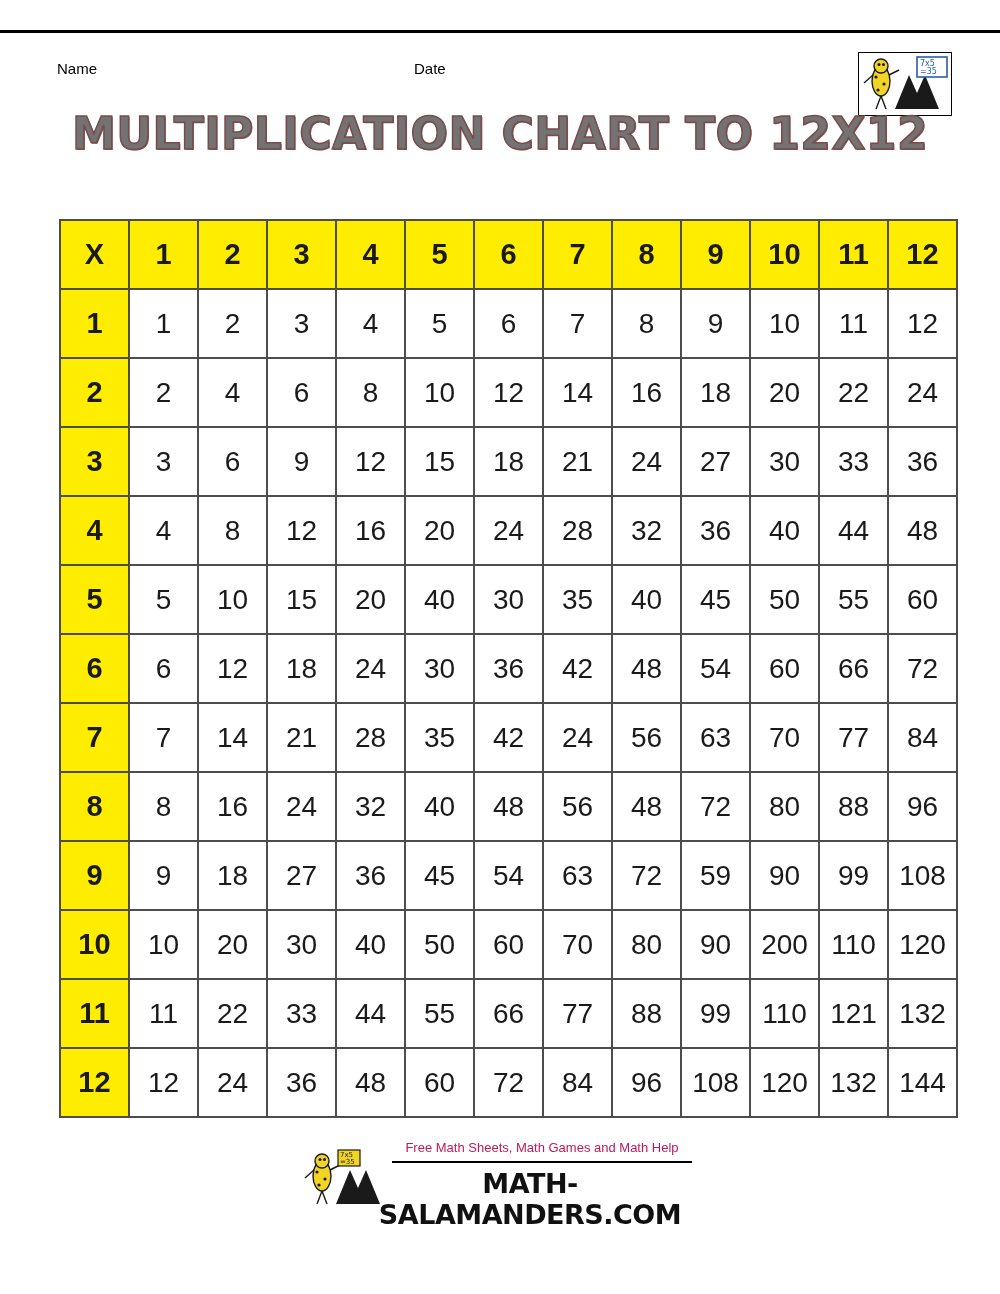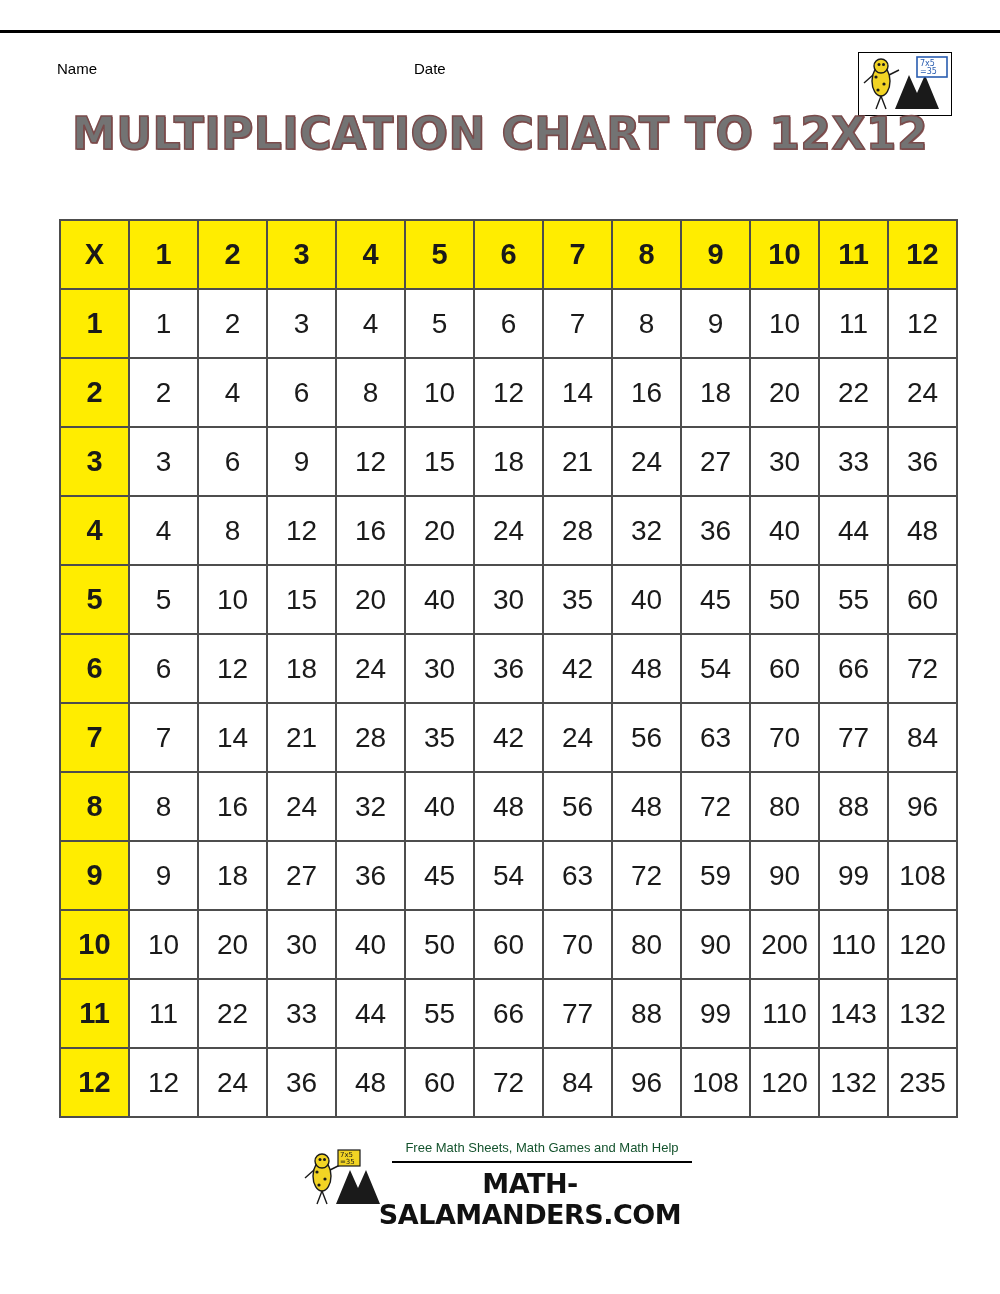--- a/index.html
+++ b/index.html
@@ -123,21 +123,21 @@
     width: 400px;
     height: 78px;
   }
   .footer-tagline {
     position: absolute;
     left: 92px;
     top: 4px;
     width: 300px;
     text-align: center;
     font-size: 13px;
-    color: #14532d;
+    color: #be185d;
     font-family: "Liberation Sans", sans-serif;
   }
   .footer-rule {
     position: absolute;
     left: 92px;
     top: 25px;
     width: 300px;
     height: 2px;
     background: #000;
   }
@@ -369,37 +369,37 @@
             <td>11</td>
             <td>22</td>
             <td>33</td>
             <td>44</td>
             <td>55</td>
             <td>66</td>
             <td>77</td>
             <td>88</td>
             <td>99</td>
             <td>110</td>
-            <td>143</td>
+            <td>121</td>
             <td>132</td>
           </tr>
           <tr>
             <td class="rowhdr">12</td>
             <td>12</td>
             <td>24</td>
             <td>36</td>
             <td>48</td>
             <td>60</td>
             <td>72</td>
             <td>84</td>
             <td>96</td>
             <td>108</td>
             <td>120</td>
             <td>132</td>
-            <td>235</td>
+            <td>144</td>
           </tr>
         </tbody>
     </table>
   </div>
 
   <div class="footer">
     <div class="footer-inner">
       <div class="footer-logo">
         <svg width="92" height="62" viewBox="0 0 92 62" xmlns="http://www.w3.org/2000/svg">
           <g>

